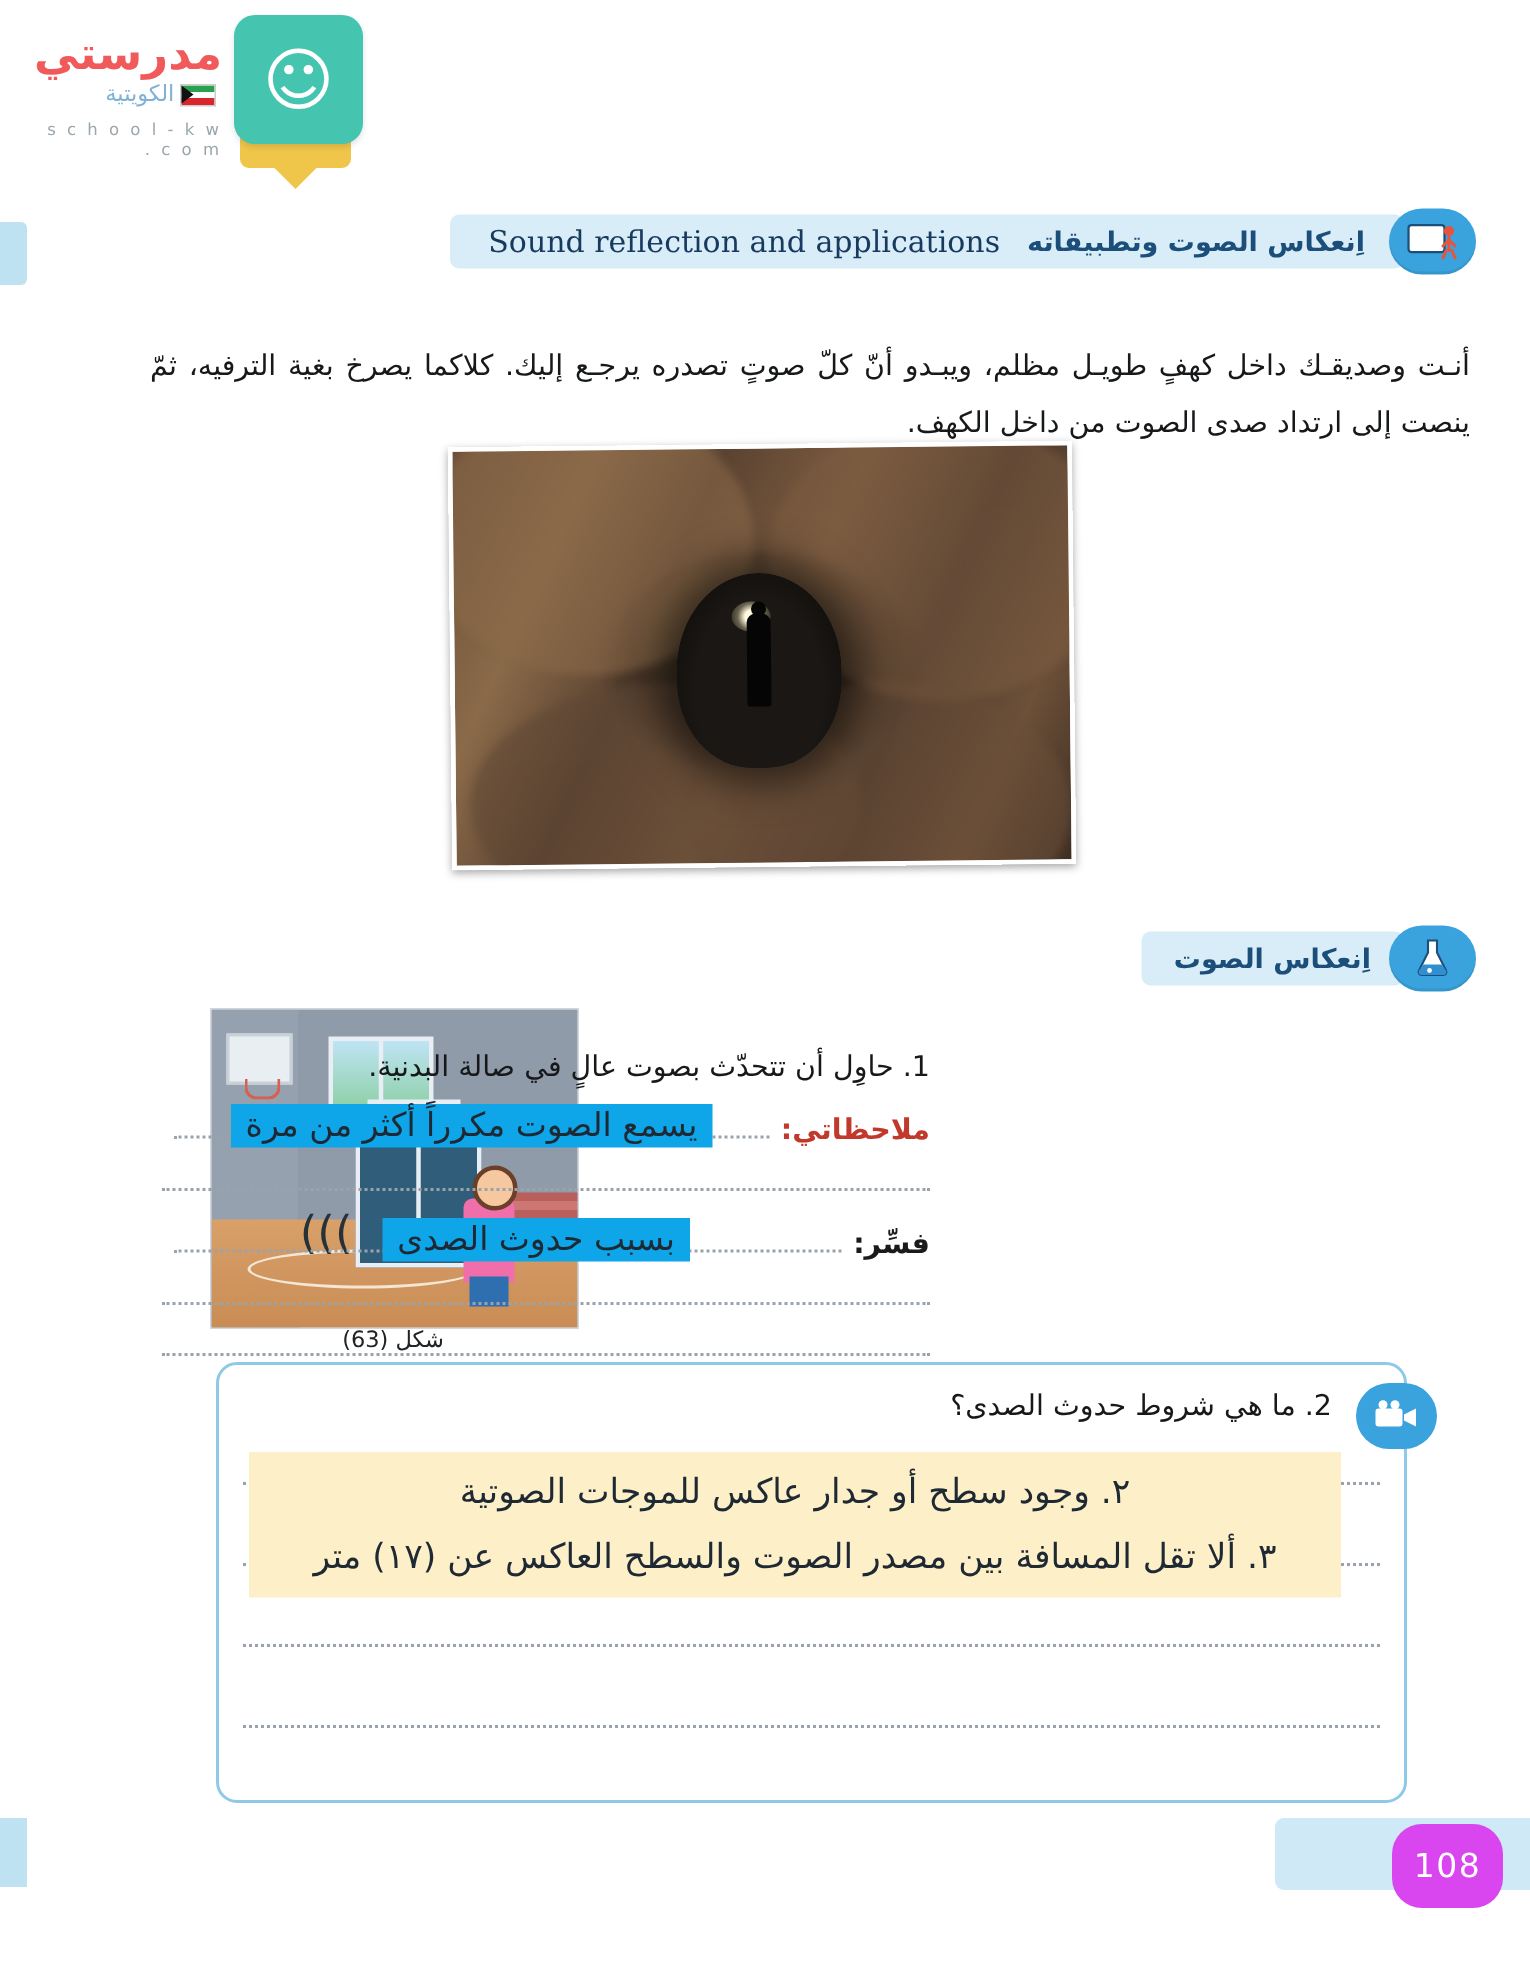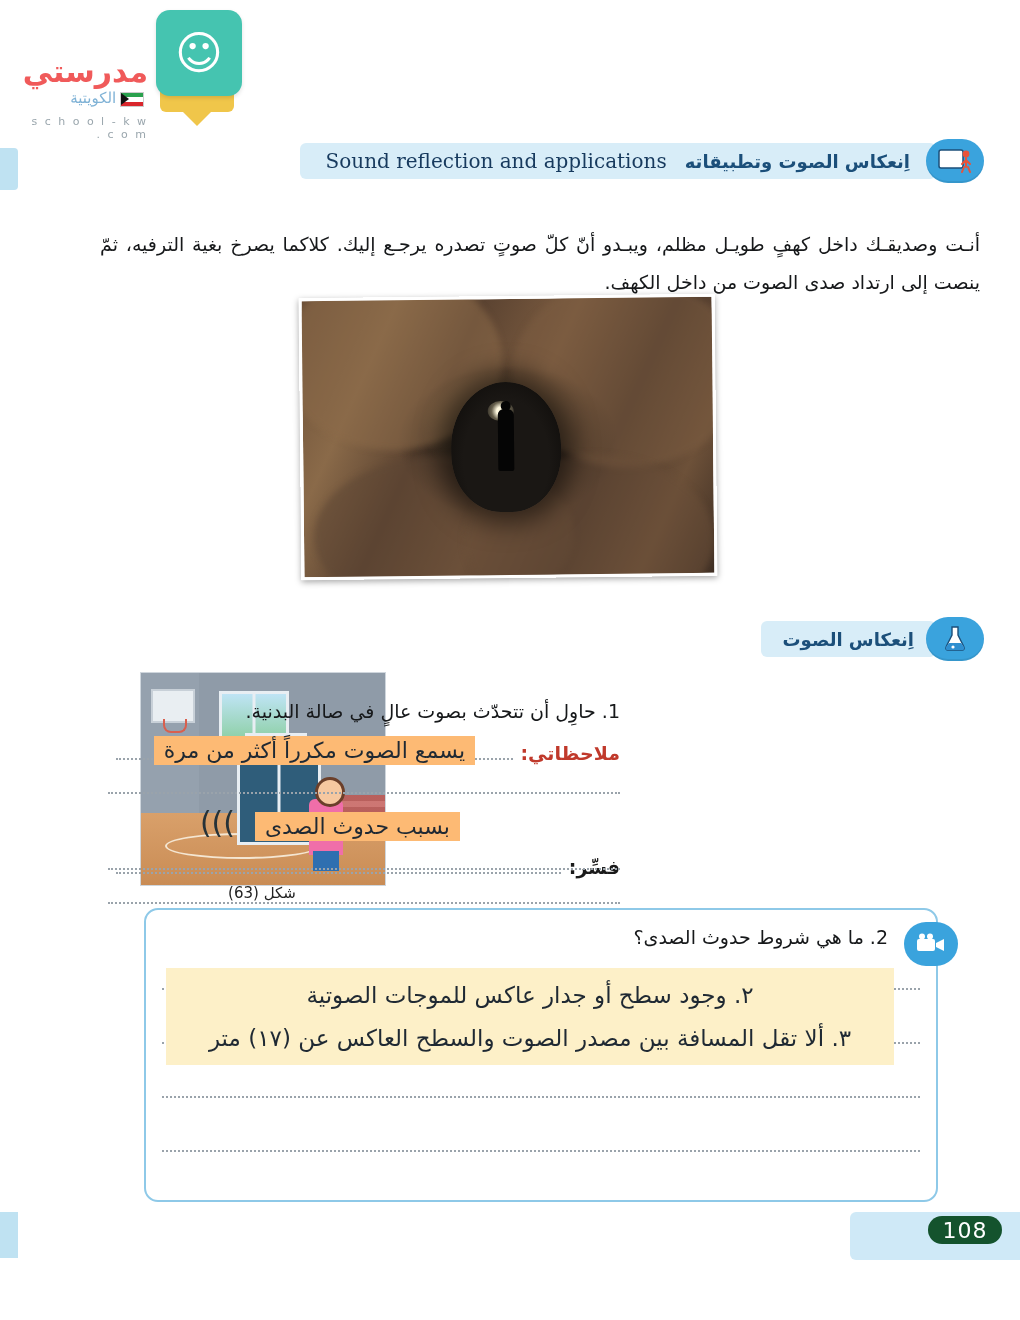--- a/index.html
+++ b/index.html
@@ -82,21 +82,20 @@
     right: 96px; top: 12px;
     text-align: right;
     width: 120px;
   }
   .logo-text .l1 {
     color: #f05a5a;
     font-size: 30px;
     font-weight: bold;
     line-height: 1.1;
     direction: rtl;
-    margin-top: 35px;
   }
   .logo-text .l2 {
     color: #7fb2d6;
     font-size: 15px;
     line-height: 1.4;
     direction: rtl;
     font-family: Liberation Serif, serif;
   }
   .logo-text .l3 {
     color: #9aa6ad;
@@ -335,41 +334,41 @@
     width: 512px;
     direction: rtl;
     font-size: 19px;
     color: #16181a;
     display: flex;
     align-items: baseline;
   }
   .obs-row { top: 742px; }
   .exp-row { top: 818px; }
   .row-label { color: #c0392b; font-weight: bold; white-space: nowrap; }
-  .exp-row .row-label { color: #1a1a1a; margin-top: 38px; }
+  .exp-row .row-label { color: #1a1a1a; }
   .dots {
     flex: 1;
     border-bottom: 2px dotted #9aa3ab;
     margin: 0 8px 6px 8px;
     height: 14px;
   }
   .blank-line {
     position: absolute;
     right: 400px;
     width: 512px;
     height: 2px;
     border-bottom: 2px dotted #9aa3ab;
   }
   #bl1 { top: 790px; }
   #bl2 { top: 866px; }
   #bl3 { top: 900px; }
 
   .handwritten {
     position: absolute;
-    background: #fdba74;
+    background: #0ea5e9;
     color: #1f2933;
     font-size: 22px;
     direction: rtl;
     padding: 2px 10px;
     white-space: nowrap;
     font-family: "DejaVu Sans", sans-serif;
   }
   #hw-obs { right: 545px; top: 736px; }
   #hw-exp { right: 560px; top: 812px; }
 
@@ -429,22 +428,22 @@
     position: absolute;
     right: 0; top: 1212px;
     width: 170px; height: 48px;
     background: #cfe9f7;
     border-top-left-radius: 6px;
     border-bottom-left-radius: 6px;
   }
   .page-num {
     position: absolute;
     right: 18px; top: 1216px;
-    width: 74px; height: 28px;
-    background: #14532d;
+    width: 74px; height: 56px;
+    background: #d946ef;
     border-radius: 20px;
     color: #fff;
     font-size: 22px;
     display: flex; align-items: center; justify-content: center;
     letter-spacing: 1px;
   }
 </style>
 </head>
 <body>
 

